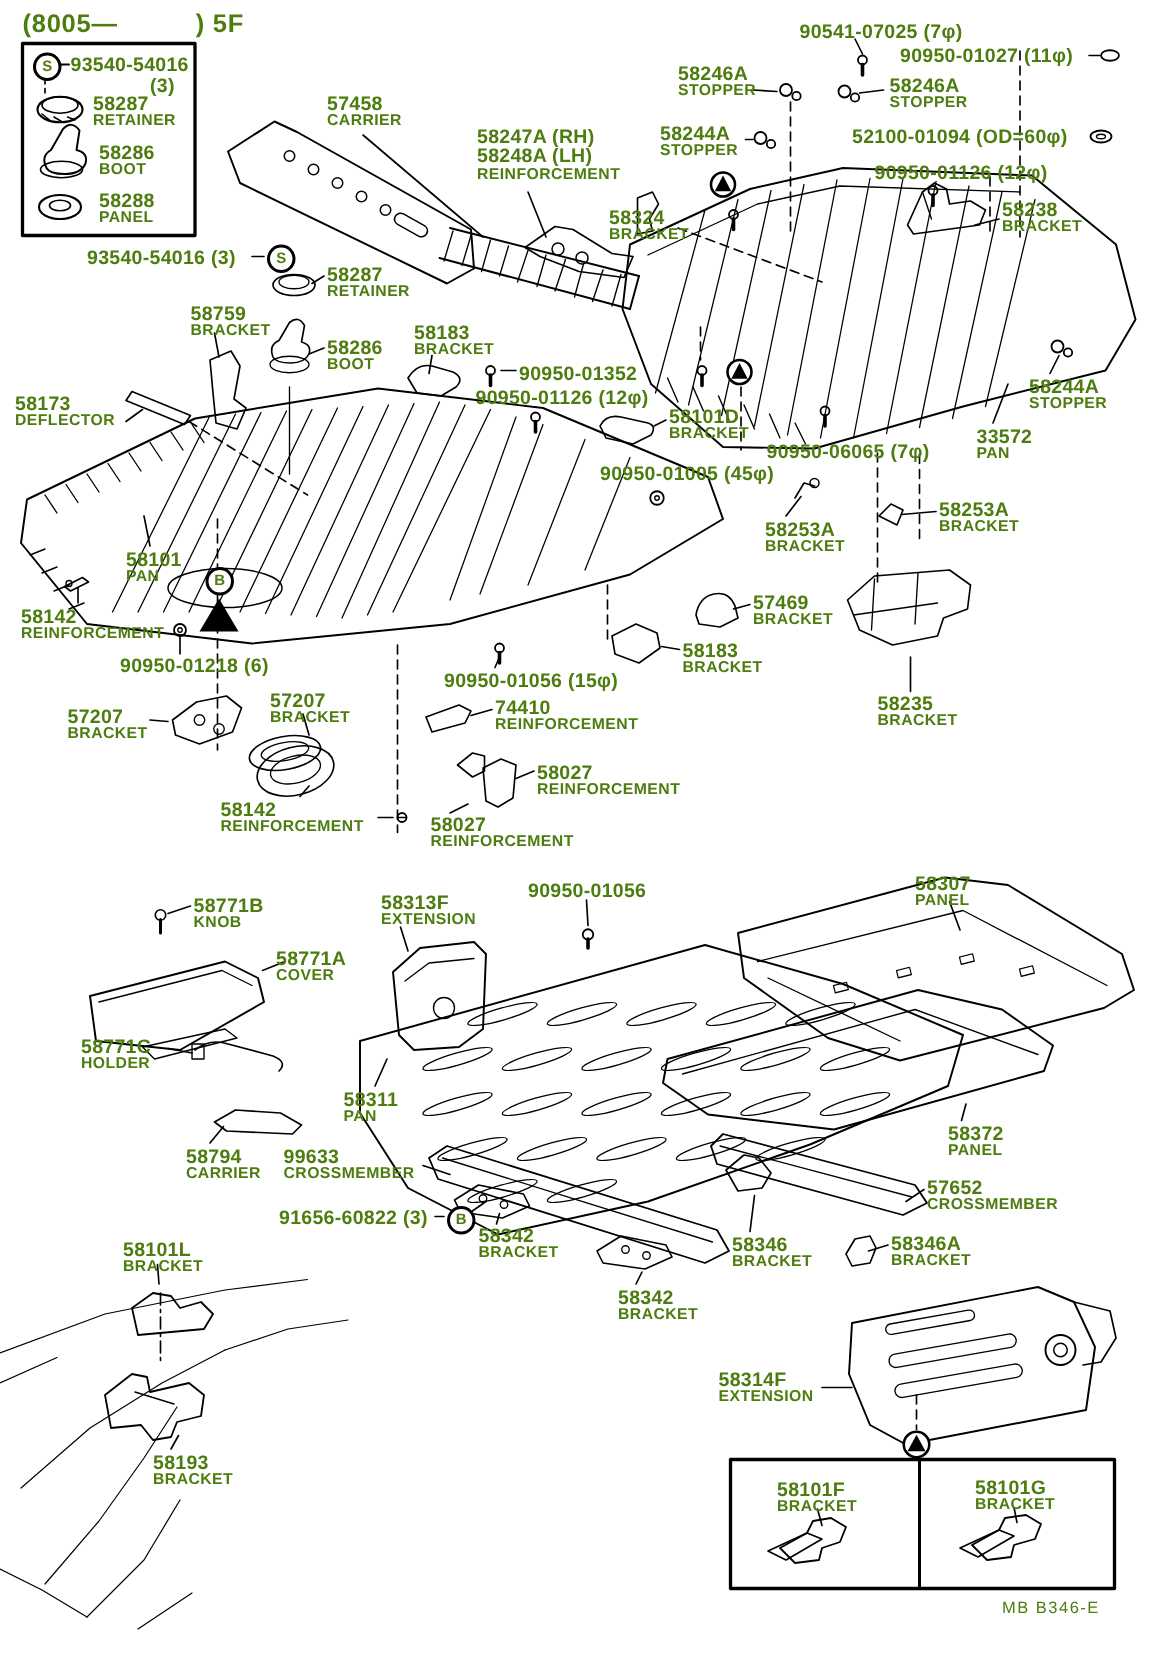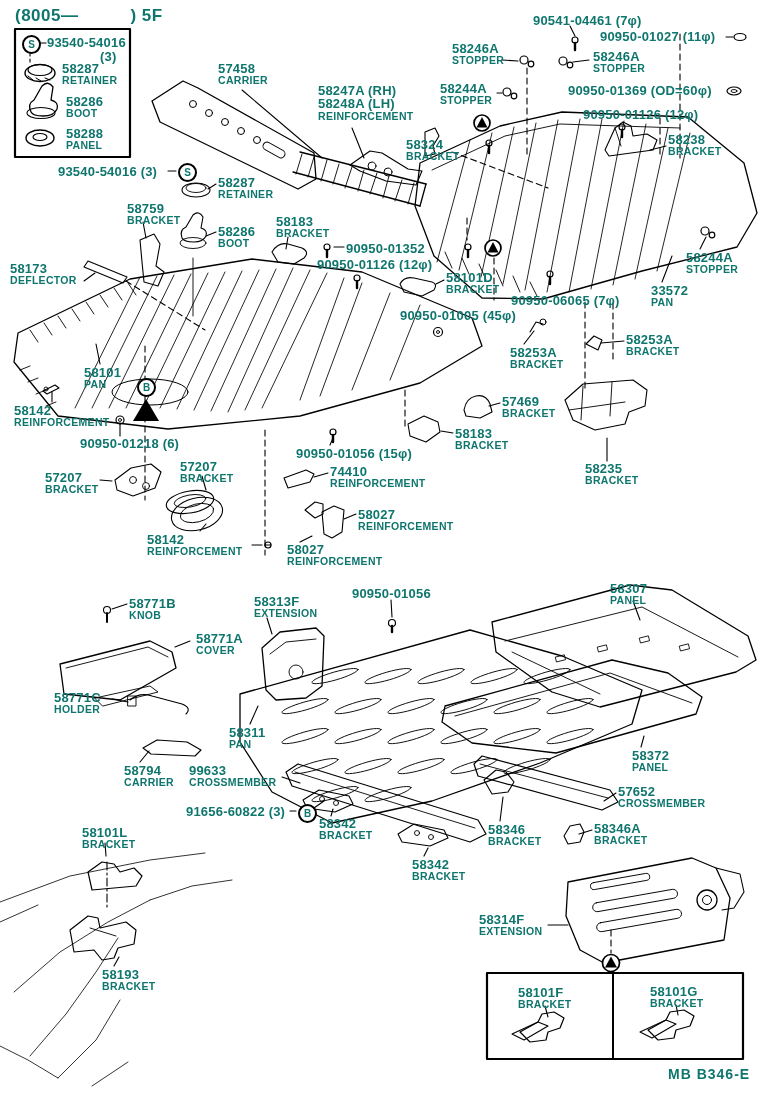--- a/index.html
+++ b/index.html
@@ -1,24 +1,24 @@
 <!DOCTYPE html>
 <html><head>
 <meta charset="utf-8">
 <style>
   html,body{margin:0;padding:0;background:#fff}
   #stage{position:relative;width:776px;height:1116px;background:#fff;overflow:hidden;
-         font-family:"Liberation Sans","DejaVu Sans",sans-serif;color:#0f766e}
+         font-family:"Liberation Sans","DejaVu Sans",sans-serif;color:#4d7c0f}
   svg.art{position:absolute;left:0;top:0}
   .co{position:absolute;line-height:1.02;white-space:nowrap}
   .pn{display:block;font-size:13px;font-weight:700;letter-spacing:.2px}
   .nm{display:block;font-size:10.5px;font-weight:700;letter-spacing:.3px}
   .hdr{position:absolute;left:15px;top:6px;font-size:17px;font-weight:700;letter-spacing:.5px}
   .hdr .gap{display:inline-block;width:52px}
-  .ftr{position:absolute;left:668px;top:1066px;font-size:14px;font-weight:700;letter-spacing:1px}
+  .ftr{position:absolute;left:668px;top:1066px;font-size:11px;font-weight:400;letter-spacing:1px}
   .circ{position:absolute;width:15px;height:15px;border:2px solid #000;border-radius:50%;
         font-size:10px;font-weight:700;text-align:center;line-height:15px;background:#fff}
 </style>
 </head>
 <body>
 
 <div id="stage">
 
 <svg class="art" width="776" height="1116" viewBox="0 0 776 1116">
   <g stroke="#000" fill="none" stroke-linecap="round" stroke-linejoin="round">
@@ -432,21 +432,21 @@
 
 <div class="circ" style="left:178px;top:163px">S</div>
 <div class="circ" style="left:137px;top:378px">B</div>
 <div class="circ" style="left:298px;top:804px">B</div>
 
 <div class="co" style="left:218px;top:62px">
       <span class="pn">57458</span>
       <span class="nm">CARRIER</span>
     </div>
 <div class="co" style="left:533px;top:14px">
-      <span class="pn">90541-04461 (7φ)</span>
+      <span class="pn">90541-07025 (7φ)</span>
     </div>
 <div class="co" style="left:600px;top:30px">
       <span class="pn">90950-01027 (11φ)</span>
     </div>
 <div class="co" style="left:452px;top:42px">
       <span class="pn">58246A</span>
       <span class="nm">STOPPER</span>
     </div>
 <div class="co" style="left:593px;top:50px">
       <span class="pn">58246A</span>
@@ -455,21 +455,21 @@
 <div class="co" style="left:318px;top:84px">
       <span class="pn">58247A (RH)</span>
       <span class="pn">58248A (LH)</span>
       <span class="nm">REINFORCEMENT</span>
     </div>
 <div class="co" style="left:440px;top:82px">
       <span class="pn">58244A</span>
       <span class="nm">STOPPER</span>
     </div>
 <div class="co" style="left:568px;top:84px">
-      <span class="pn">90950-01369 (OD=60φ)</span>
+      <span class="pn">52100-01094 (OD=60φ)</span>
     </div>
 <div class="co" style="left:583px;top:108px">
       <span class="pn">90950-01126 (12φ)</span>
     </div>
 <div class="co" style="left:406px;top:138px">
       <span class="pn">58324</span>
       <span class="nm">BRACKET</span>
     </div>
 <div class="co" style="left:668px;top:133px">
       <span class="pn">58238</span>
@@ -588,21 +588,21 @@
       <span class="pn">58313F</span>
       <span class="nm">EXTENSION</span>
     </div>
 <div class="co" style="left:352px;top:587px">
       <span class="pn">90950-01056</span>
     </div>
 <div class="co" style="left:610px;top:582px">
       <span class="pn">58307</span>
       <span class="nm">PANEL</span>
     </div>
-<div class="co" style="left:196px;top:632px">
+<div class="co" style="left:184px;top:632px">
       <span class="pn">58771A</span>
       <span class="nm">COVER</span>
     </div>
 <div class="co" style="left:54px;top:691px">
       <span class="pn">58771C</span>
       <span class="nm">HOLDER</span>
     </div>
 <div class="co" style="left:229px;top:726px">
       <span class="pn">58311</span>
       <span class="nm">PAN</span>

